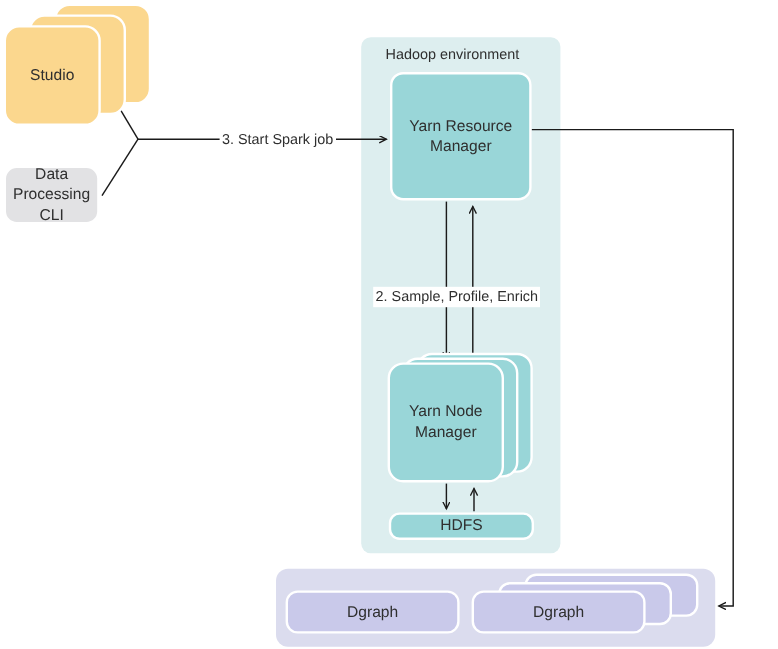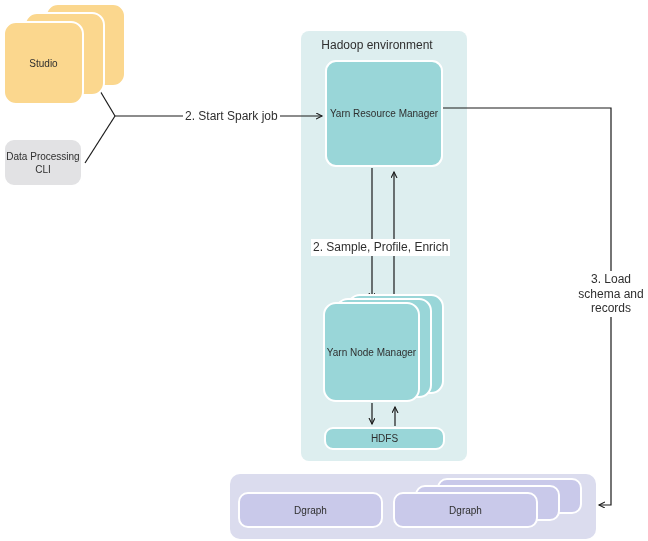--- a/index.html
+++ b/index.html
@@ -21,21 +21,21 @@
   .title{
     left:150px;top:6px;width:494px;text-align:center;
     font-size:15px;color:#2e2e2e;z-index:4;
   }
   .container{border-radius:8px;z-index:1;}
   .hadoop{left:301px;top:31px;width:166px;height:430px;background:var(--hadoop-fill);}
   .hadoop-label{left:301px;top:38px;width:152px;text-align:center;font-size:12px;z-index:2;}
   .dgraph-cluster{left:230px;top:474px;width:366px;height:65px;background:var(--dgraph-container-fill);border-radius:10px;}
   .node{
     display:flex;align-items:center;justify-content:center;text-align:center;
-    font-size:10px;line-height:1.3;z-index:3;border:2px solid #fff;
+    font-size:13px;line-height:1.3;z-index:3;border:2px solid #fff;
   }
   .card{z-index:3;border:2px solid #fff;}
   .studio-card{width:81px;height:84px;border-radius:13px;background:var(--studio-fill);}
   .studio-front{left:3px;top:21px;}
   .studio-mid{left:24px;top:12px;}
   .studio-back{left:45px;top:3px;}
   .cli{left:3px;top:138px;width:80px;height:49px;border-radius:11px;background:var(--cli-fill);}
   .yrm{left:325px;top:60px;width:118px;height:107px;border-radius:11px;background:var(--teal-fill);}
   .ynm-card{width:97px;height:100px;border-radius:13px;background:var(--teal-fill);}
   .ynm-front{left:323px;top:302px;}
@@ -110,17 +110,16 @@
 
   <div class="abs node dgraph-card dgraph-left">
     <span>Dgraph</span>
   </div>
   <div class="abs card dgraph-card dgraph-right-back"></div>
   <div class="abs card dgraph-card dgraph-right-mid"></div>
   <div class="abs node dgraph-card dgraph-right-front">
     <span>Dgraph</span>
   </div>
 
-  <div class="abs edge-label edge1">2. Start Spark job</div>
+  <div class="abs edge-label edge1">3. Start Spark job</div>
   <div class="abs edge-label edge2">2. Sample, Profile, Enrich</div>
-  <div class="abs edge-label edge3">3. Load schema and records</div>
 
 </div>
 
 </body></html>

